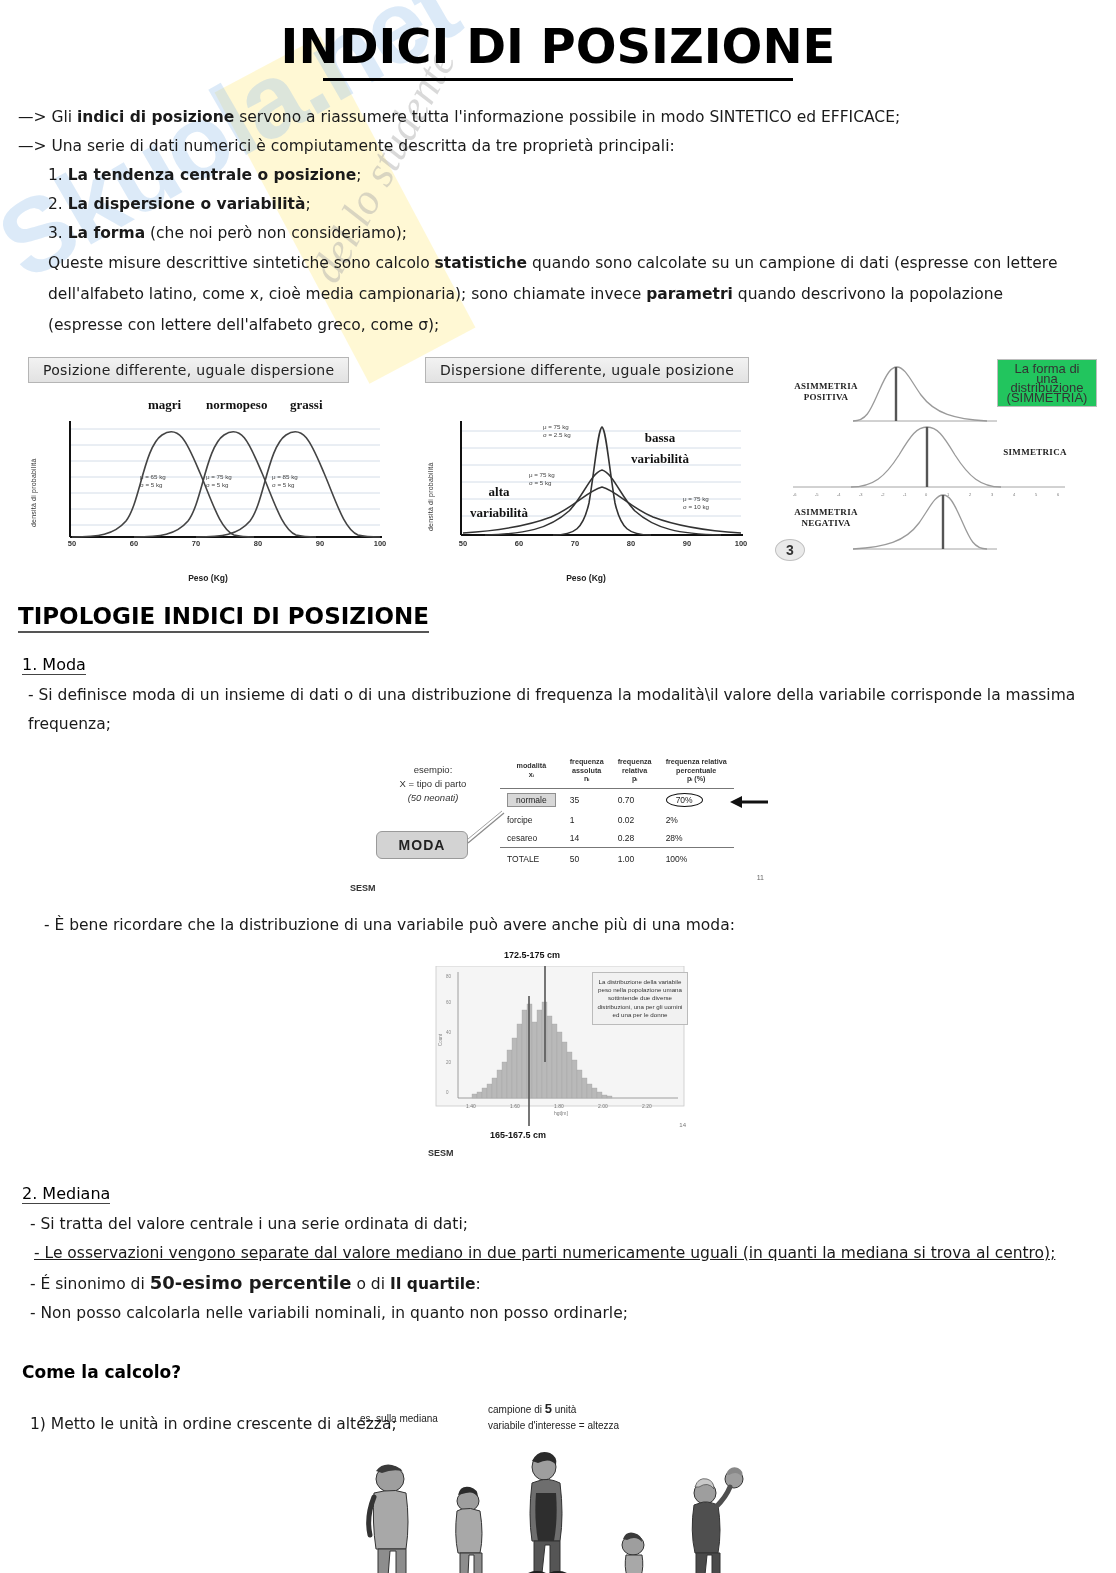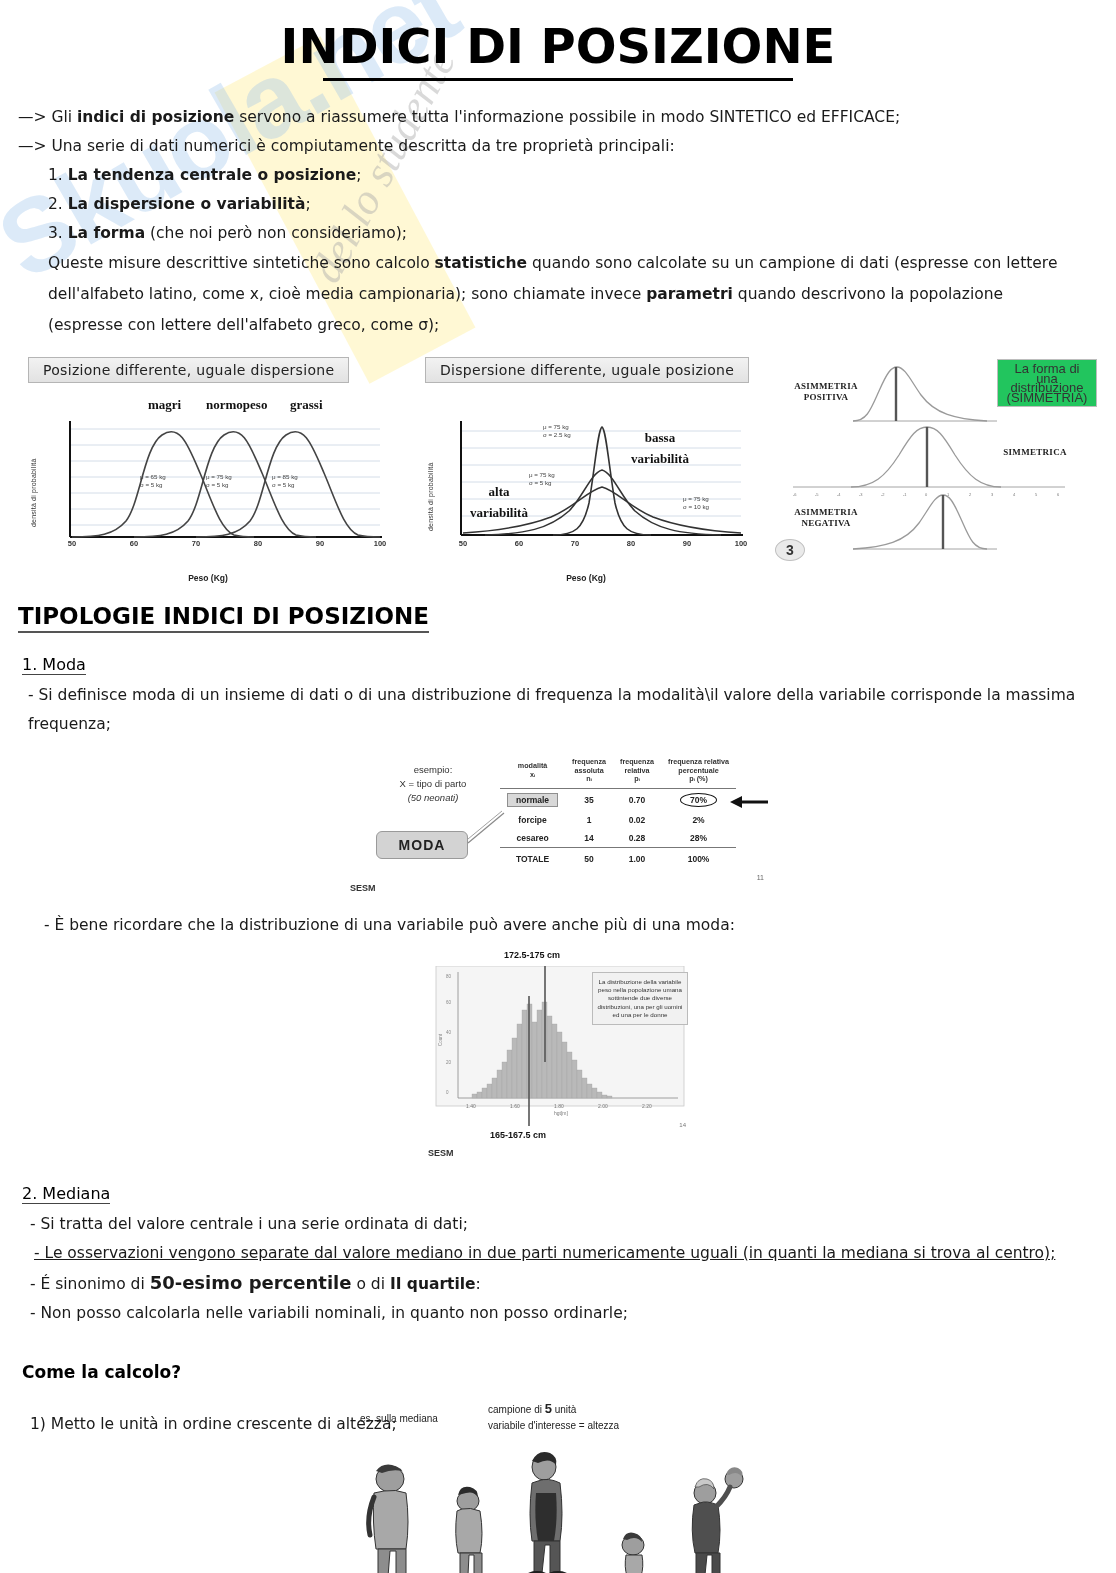--- a/index.html
+++ b/index.html
@@ -195,21 +195,21 @@
     border-collapse:collapse;
     font-family:"Liberation Sans", sans-serif;
     font-size:8px; color:#222;
   }
   table.freq th {
     font-size:7.2px; font-weight:bold; color:#333;
     padding:1px 7px 4px 7px; text-align:center; line-height:8.5px;
     border-bottom:1px solid #777;
   }
   table.freq td {
-    padding:4px 7px; text-align:center; font-weight:bold; font-size:8.5px;
+    padding:4px 7px; text-align:left; font-weight:normal; font-size:8.5px;
   }
   table.freq tr.total td { border-top:1px solid #777; padding-top:6px; }
   .mod-cell-box {
     display:inline-block; background:#d8d8d8; border:1px solid #8f8f8f;
     padding:1px 8px;
   }
   .ellipse-hi {
     display:inline-block; border:1.6px solid #111; border-radius:50%;
     padding:1px 9px;
   }

